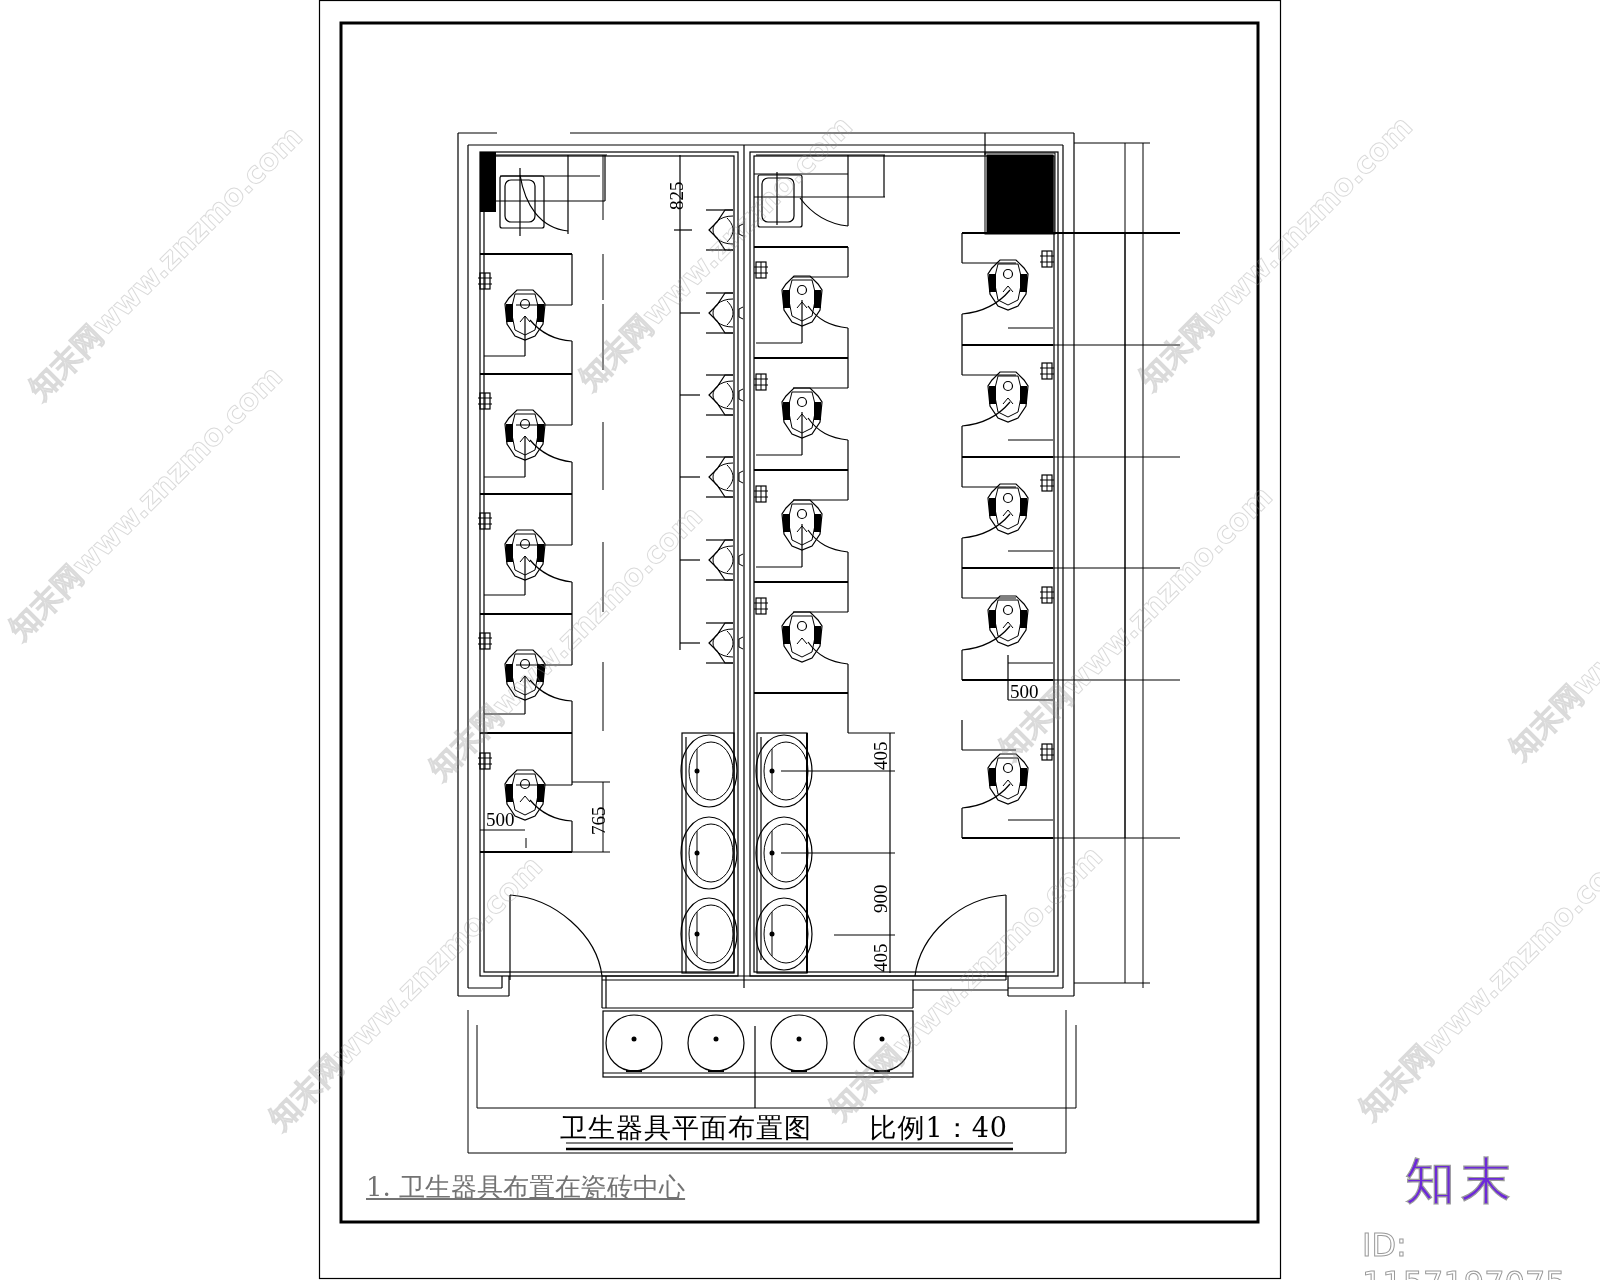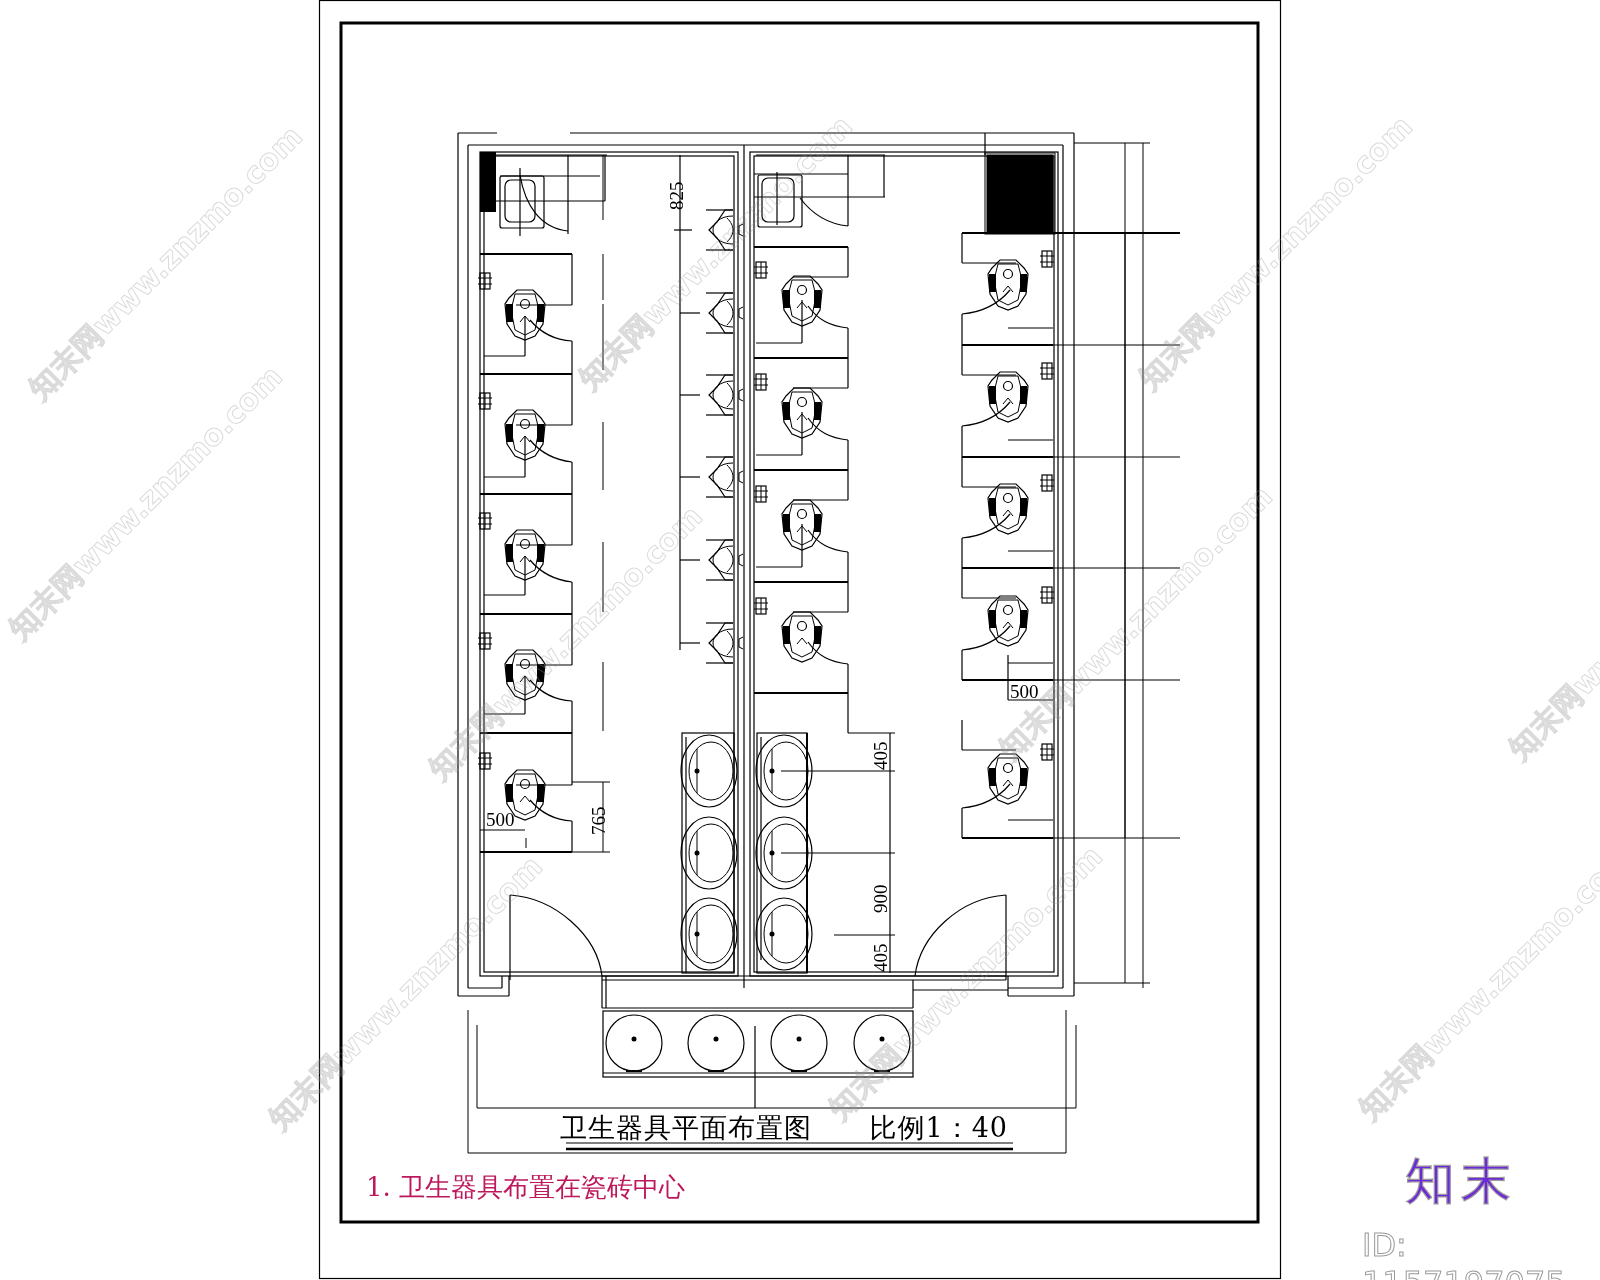--- a/index.html
+++ b/index.html
@@ -1,21 +1,21 @@
 <!DOCTYPE html>
 <html><head>
 <meta charset="utf-8">
 <style>
   html,body{margin:0;padding:0;background:#ffffff;}
   body{width:1600px;height:1280px;position:relative;overflow:hidden;font-family:"DejaVu Serif","Liberation Serif",serif;}
   #sheet{position:absolute;left:0;top:0;width:1600px;height:1280px;}
   svg text{font-family:"Liberation Serif","DejaVu Serif",serif;fill:#000;}
   .dim{font-size:19px;}
   .title{position:absolute;left:560px;top:1110px;font-size:27px;color:#000;white-space:pre;letter-spacing:1px;font-family:"DejaVu Serif","Liberation Serif",serif;}
-  .note{position:absolute;left:366px;top:1170px;font-size:26px;color:#be185d;white-space:pre;font-family:"DejaVu Serif","Liberation Serif",serif;}
+  .note{position:absolute;left:366px;top:1170px;font-size:26px;color:#737373;white-space:pre;font-family:"DejaVu Serif","Liberation Serif",serif;text-decoration:underline;}
   .logo{position:absolute;left:1405px;top:1148px;font-size:50px;color:#6d28d9;-webkit-text-stroke:1.2px #9a9a9a;letter-spacing:6px;font-family:"DejaVu Sans","Liberation Sans",sans-serif;}
   .logo-id{position:absolute;left:1362px;top:1226px;font-size:32px;color:#fff;-webkit-text-stroke:1px #9a9a9a;font-family:"DejaVu Sans","Liberation Sans",sans-serif;}
   .wm{position:absolute;font-size:30px;color:rgba(255,255,255,0);-webkit-text-stroke:1px rgba(150,150,150,0.35);white-space:nowrap;transform:rotate(-45deg);transform-origin:left top;font-family:"DejaVu Sans","Liberation Sans",sans-serif;font-weight:bold;}
 </style>
 </head>
 <body>
 
 <div id="sheet">
 <svg width="1600" height="1280" viewBox="0 0 1600 1280" xmlns="http://www.w3.org/2000/svg">
   <defs>

